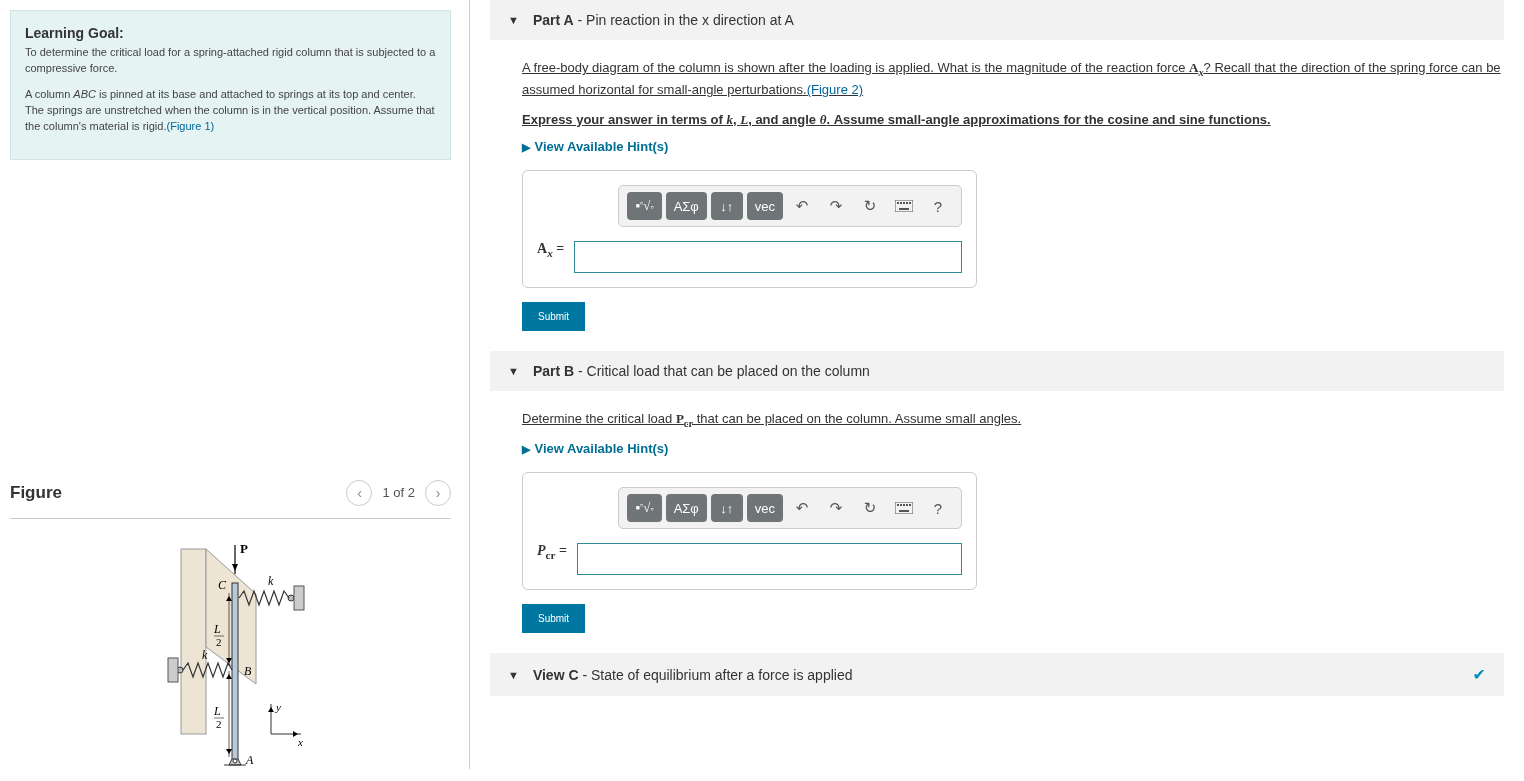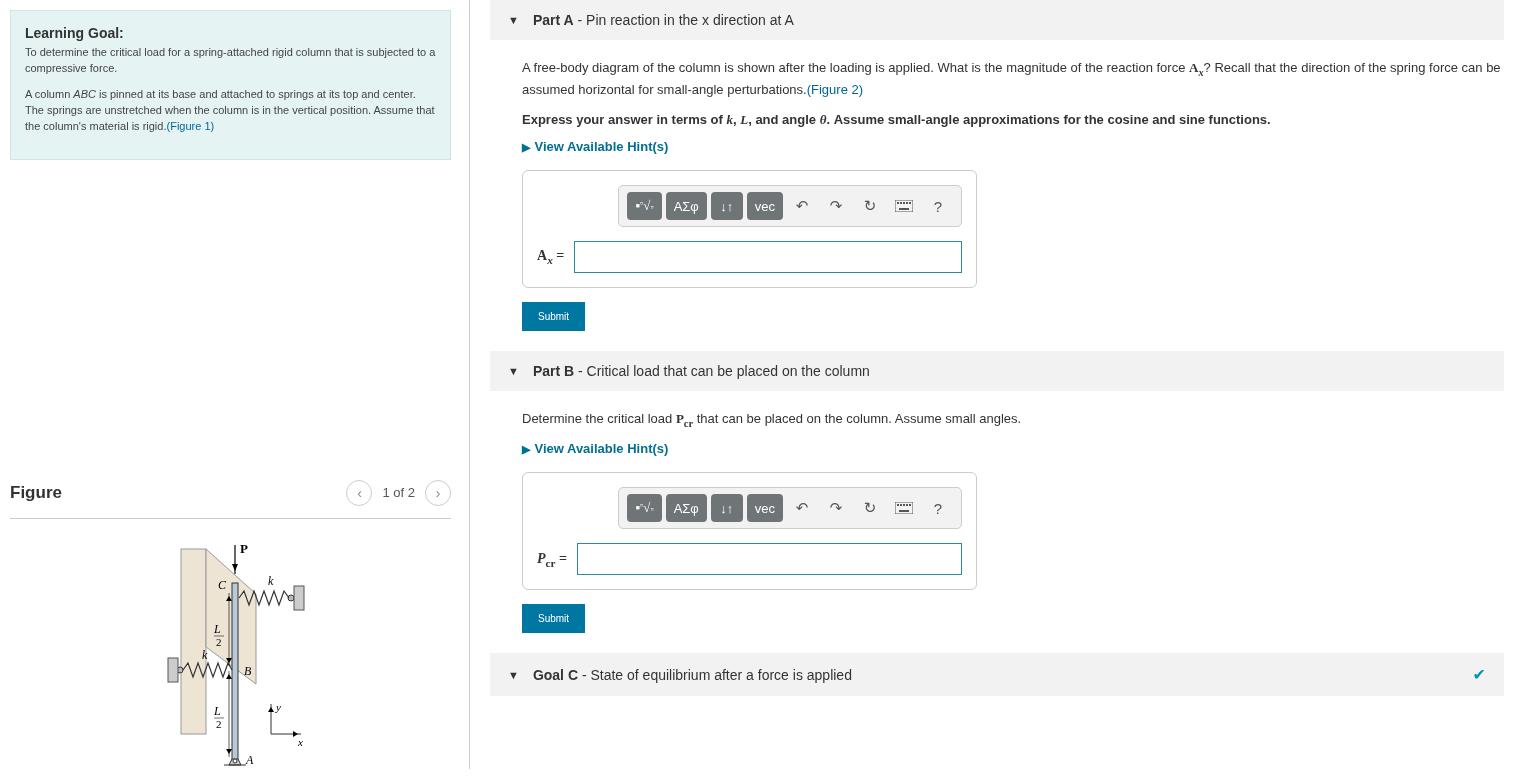--- a/index.html
+++ b/index.html
@@ -19,29 +19,29 @@
 .nav-btn { width: 26px; height: 26px; border: 1px solid #ccc; border-radius: 50%; background: #fff; display: flex; align-items: center; justify-content: center; cursor: pointer; color: #888; font-size: 14px; }
 .figure-image { padding: 20px 0 0 0; display: flex; justify-content: center; }
 .review-link { text-align: right; padding: 10px 0; color: #005a7a; font-size: 13px; cursor: pointer; font-weight: 500; }
 .review-link svg { vertical-align: middle; margin-right: 4px; }
 .part { margin-bottom: 20px; }
 .part-header { background: #f2f2f2; padding: 12px 18px; display: flex; align-items: center; gap: 14px; font-size: 14px; }
 .part-header .caret { color: #333; font-size: 11px; }
 .part-title { font-weight: bold; }
 .part-title-rest { font-weight: normal; }
 .part-body { padding: 18px 0 0 32px; }
-.part-body p { line-height: 1.5; margin-bottom: 10px; color: #333; }
+.part-body p { line-height: 1.5; margin-bottom: 10px; color: #333; text-decoration: underline; }
 .instruction { font-weight: bold; color: #333; }
 .hints-link { color: #006f94; font-weight: bold; cursor: pointer; margin: 10px 0 16px 0; display: block; font-size: 13px; }
 .hints-link .tri { font-size: 11px; margin-right: 4px; }
 .answer-box { border: 1px solid #ccc; border-radius: 6px; width: 455px; padding: 14px; display: flex; flex-direction: column; gap: 14px; background: #fff; }
 .toolbar { background: #f2f2f2; border: 1px solid #ccc; border-radius: 5px; padding: 6px 8px; display: flex; align-items: center; gap: 4px; width: fit-content; align-self: flex-end; }
 .tool-btn { background: #6f7476; color: #fff; border: none; border-radius: 4px; padding: 0 8px; font-size: 13px; cursor: pointer; height: 28px; min-width: 32px; display: flex; align-items: center; justify-content: center; }
 .tool-btn-icon { background: transparent; color: #555; width: 30px; height: 28px; display: flex; align-items: center; justify-content: center; cursor: pointer; font-size: 15px; }
-.answer-row { display: flex; align-items: center; gap: 10px; }
+.answer-row { display: flex; align-items: flex-start; gap: 10px; }
 .answer-label { font-family: 'Times New Roman', serif; font-weight: bold; font-size: 14px; white-space: nowrap; }
 .answer-input { flex: 1; border: 1px solid #2e8b99; height: 32px; padding: 0 8px; font-size: 13px; }
 .submit-btn { background: #0077a0; color: #fff; border: none; padding: 9px 16px; font-size: 10px; cursor: pointer; margin-top: 14px; }
 .check-icon { color: #0092bc; font-size: 16px; margin-left: auto; }
 .math { font-family: 'Times New Roman', serif; font-weight: bold; }
 .math-sub { font-style: italic; font-size: 0.8em; vertical-align: sub; }
 </style>
 </head>
 <body>
 
@@ -203,21 +203,21 @@
           </div>
         </div>
         <button class="submit-btn">Submit</button>
       </div>
     </div>
 
     <div class="part">
       <div class="part-header">
         <span class="caret">▼</span>
         <span>
-          <span class="part-title">Goal C</span><span class="part-title-rest"> - State of equilibrium after a force is applied</span>
+          <span class="part-title">View C</span><span class="part-title-rest"> - State of equilibrium after a force is applied</span>
         </span>
         <span class="check-icon">✔</span>
       </div>
       <div class="part-body">
         
       </div>
     </div>
 
   </div>
 </div>

